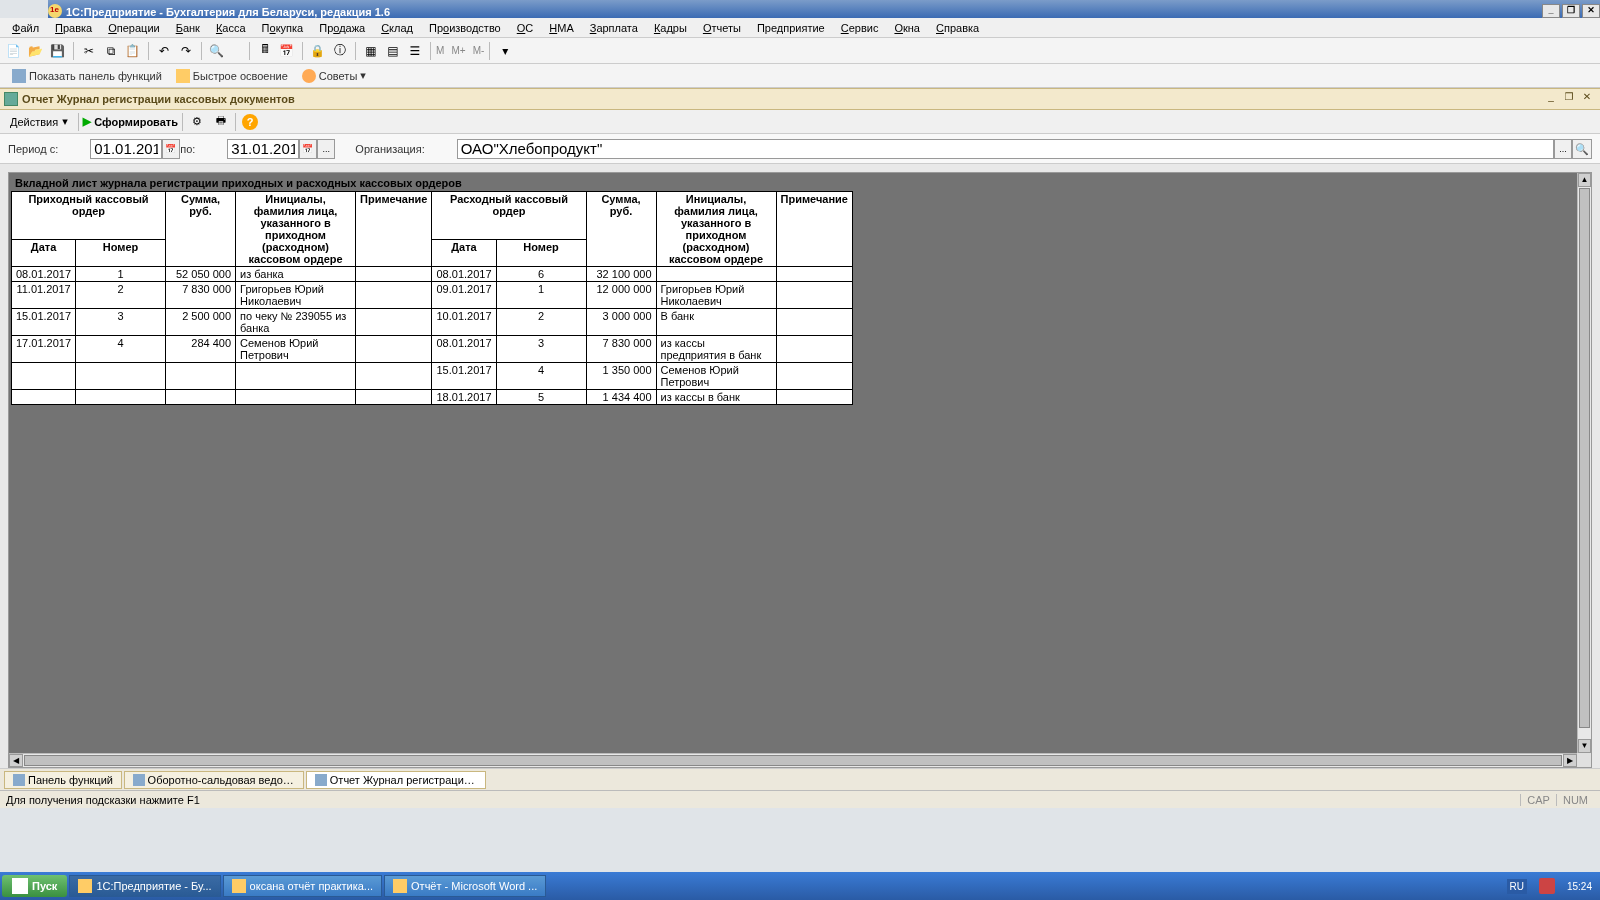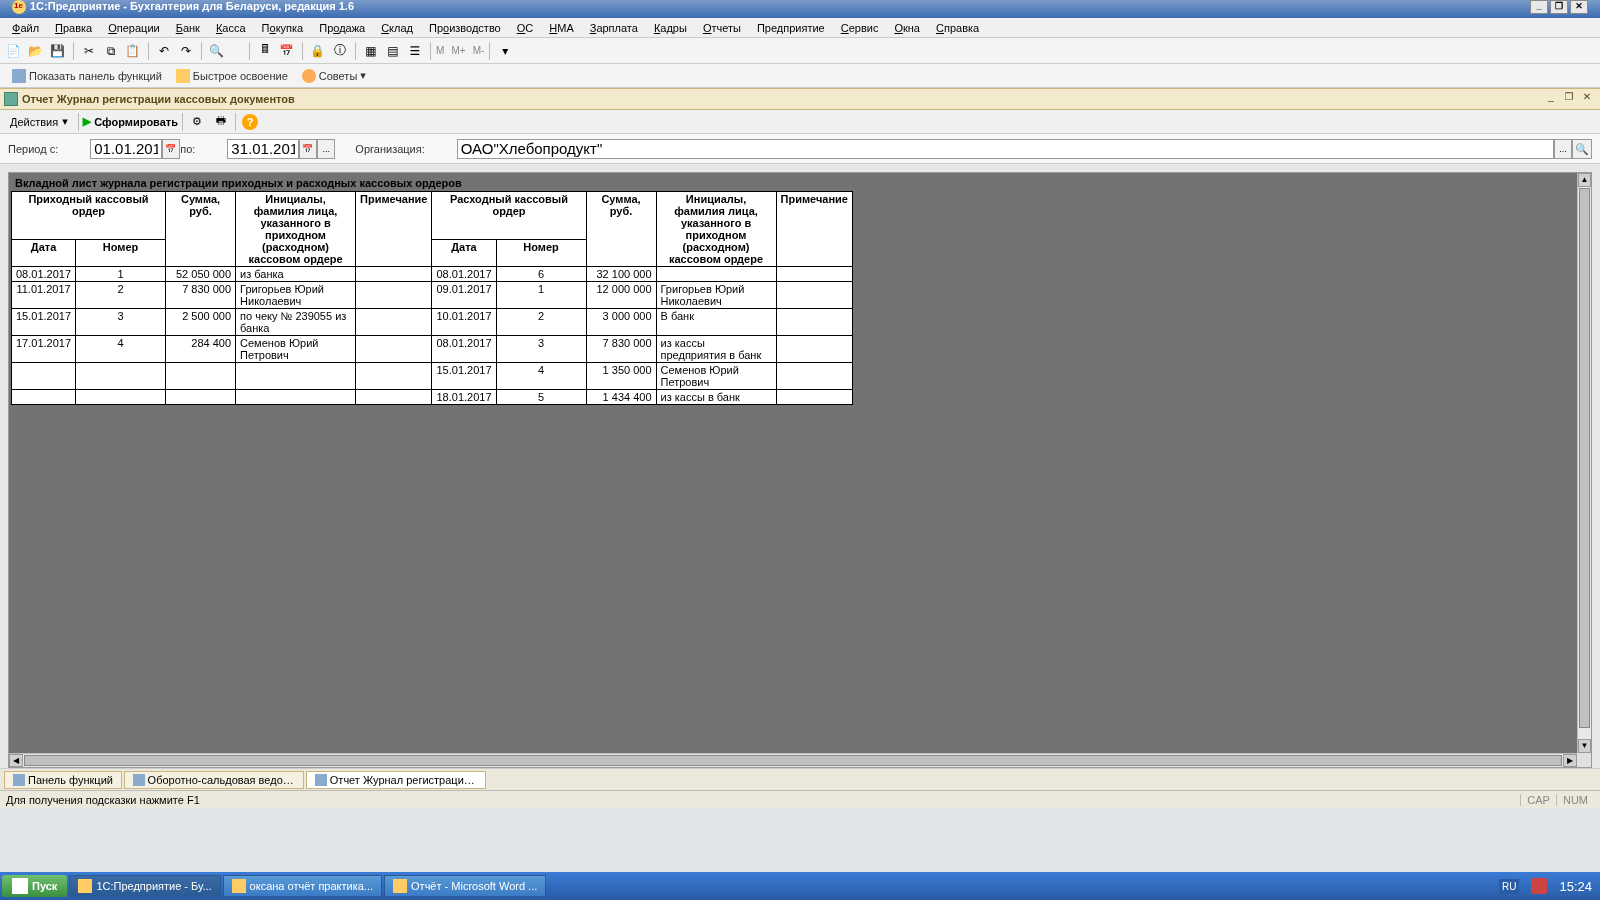--- a/index.html
+++ b/index.html
@@ -1,19 +1,19 @@
 <!DOCTYPE html>
 <html><head>
 <meta charset="utf-8">
 <style>
 * { box-sizing: border-box; margin: 0; padding: 0; }
 body { font-family: Tahoma, Arial, sans-serif; font-size: 11px; background: #e0e4e8; width: 1600px; height: 900px; overflow: hidden; position: relative; }
 
 
-.titlebar { background: linear-gradient(#7b9cc9, #3b6bb3); height: 18px; display: flex; align-items: flex-start; color: #fff; padding: 0 12px; font-weight: bold; }
+.titlebar { background: linear-gradient(#7b9cc9, #3b6bb3); height: 18px; display: flex; align-items: flex-end; color: #fff; padding: 0 0; font-weight: bold; margin-left: 48px; }
 .titlebar .logo { width: 14px; height: 14px; background: #f5d76e; border-radius: 50%; margin-right: 4px; position: relative; }
 .titlebar .logo::after { content: "1e"; color: #b00; font-size: 8px; position: absolute; top: 1px; left: 2px; }
 .titlebar .spacer { flex: 1; }
 .titlebar .win-btn { width: 18px; height: 14px; background: #e8e8e8; border: 1px solid #888; margin-left: 2px; font-size: 9px; text-align: center; line-height: 11px; color: #000; }
 
 
 .menubar { background: #f0f0f0; height: 20px; display: flex; align-items: center; padding: 0 4px; border-bottom: 1px solid #ccc; }
 .menubar .menuitem { padding: 2px 8px; cursor: default; }
 .menubar .underline { text-decoration: underline; }
 
@@ -91,21 +91,21 @@
 .taskbar { background: linear-gradient(#3a7bd5, #2a5ba5); height: 28px; display: flex; align-items: center; padding: 0 2px; gap: 2px; position: absolute; bottom: 0; left: 0; right: 0; }
 .start-btn { background: linear-gradient(#6ec070, #3a9040); padding: 3px 10px; color: #fff; font-weight: bold; border-radius: 3px; display: flex; align-items: center; gap: 4px; }
 .start-btn .win-logo { width: 16px; height: 16px; background: #fff; }
 .task-btn { background: linear-gradient(#5a9ad5, #3a7bc5); padding: 3px 8px; color: #fff; border: 1px solid #2a5a95; display: flex; align-items: center; gap: 4px; font-size: 11px; max-width: 180px; height: 22px; }
 .task-btn.active { background: linear-gradient(#3a6ba5, #2a5b95); }
 .task-btn .tico { width: 14px; height: 14px; background: #fc6; display: inline-block; }
 .taskbar .spacer { flex: 1; }
 .tray { display: flex; align-items: center; gap: 12px; padding: 0 6px; }
 .tray .tico { width: 16px; height: 16px; background: #c44; border-radius: 2px; }
 .tray .lang { background: #2a5ba5; color: #fff; padding: 2px 3px; font-size: 10px; }
-.tray .clock { color: #fff; font-size: 13px; }
+.tray .clock { color: #fff; font-size: 10px; }
 
 .ellipsis { white-space: nowrap; overflow: hidden; text-overflow: ellipsis; }
 </style>
 </head>
 <body>
 
 <div class="titlebar">
   <span class="logo"></span>
   <span>1С:Предприятие - Бухгалтерия для Беларуси, редакция 1.6</span>
   <span class="spacer"></span>

